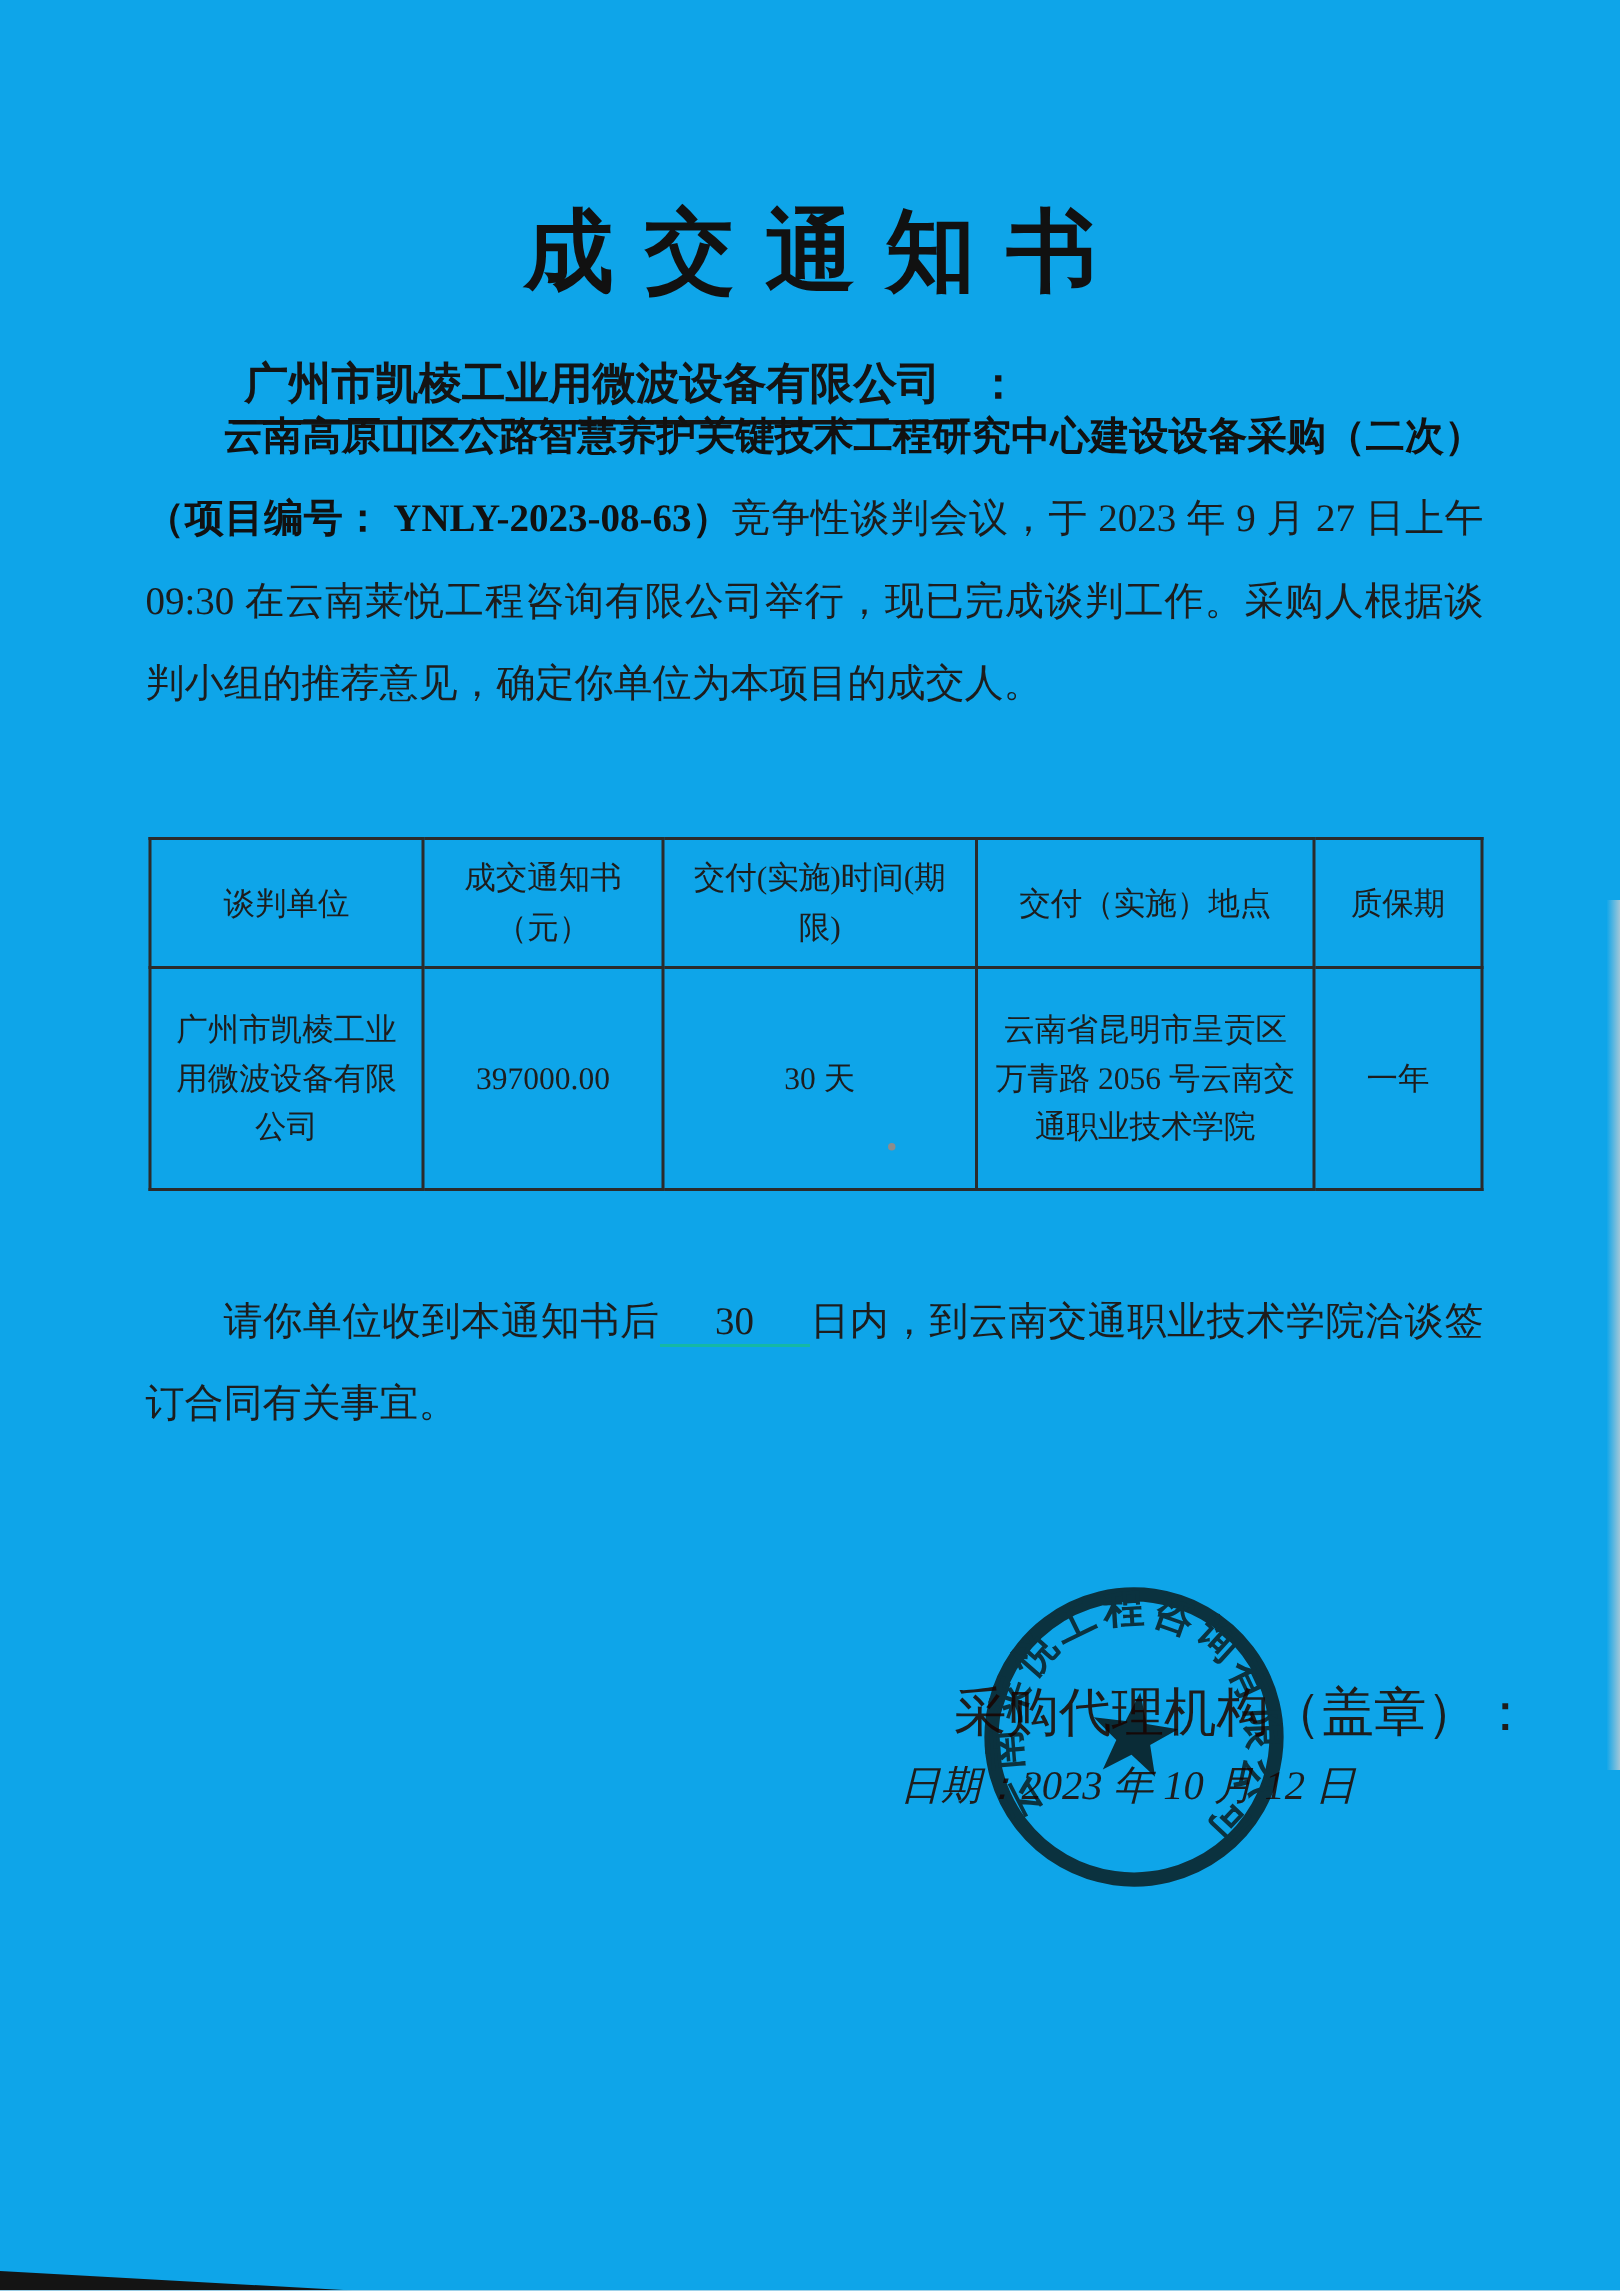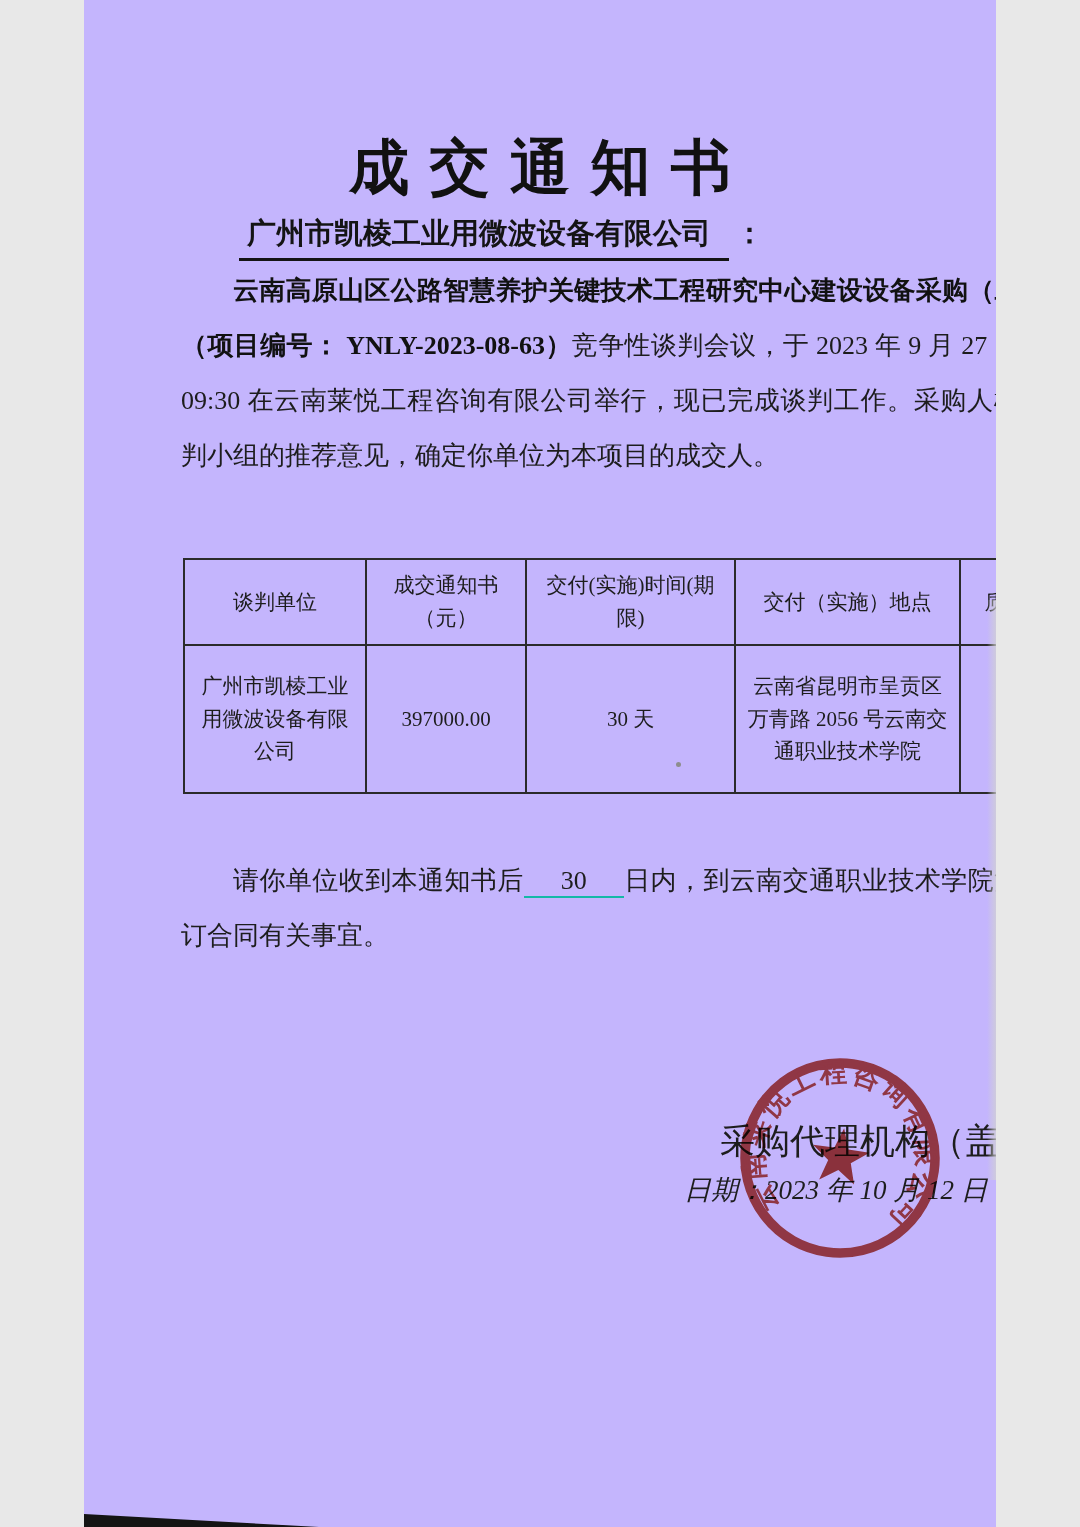--- a/index.html
+++ b/index.html
@@ -1,33 +1,33 @@
 <!DOCTYPE html>
 <html><head>
 <meta charset="utf-8">
 <style>
   html,body{margin:0;padding:0;background:#e8e8e8;}
   .page{
     position:relative;
-    width:912px;height:1527px;
+    width:1080px;height:1527px;
     margin:0 auto;
-    background:#c4b5fd;
+    background:#0ea5e9;
     font-family:"Liberation Serif","DejaVu Serif",serif;
     color:#1b1b1b;
     overflow:hidden;
   }
   .title{
     position:absolute;top:128px;left:0;width:100%;
     margin:0;text-align:center;
     font-size:60px;font-weight:700;
     letter-spacing:0.34em;padding-left:0.34em;box-sizing:border-box;
     color:#111;
   }
   .addressee{
-    position:absolute;top:214px;left:155px;
+    position:absolute;top:236px;left:155px;
     font-size:29px;font-weight:700;color:#141414;
     white-space:nowrap;
   }
   .addressee .addr-name{
     border-bottom:3px solid #141414;
     padding:0 18px 4px 8px;
     display:inline-block;
   }
   .addressee .addr-colon{margin-left:6px;}
   .body-para{

